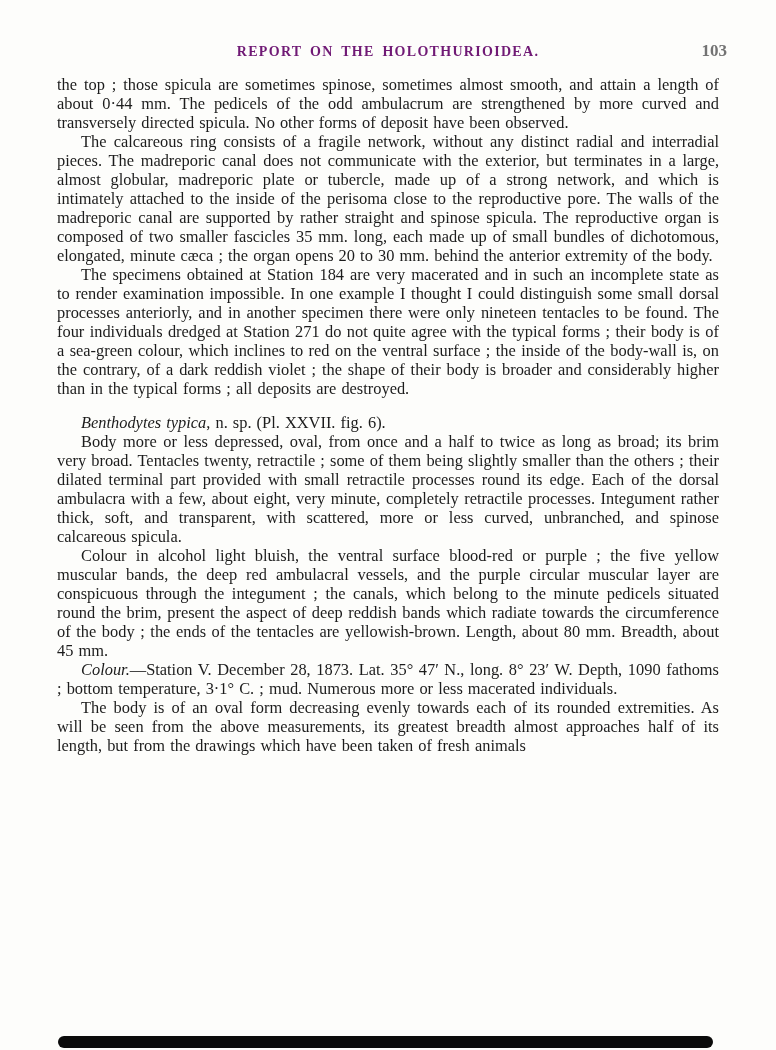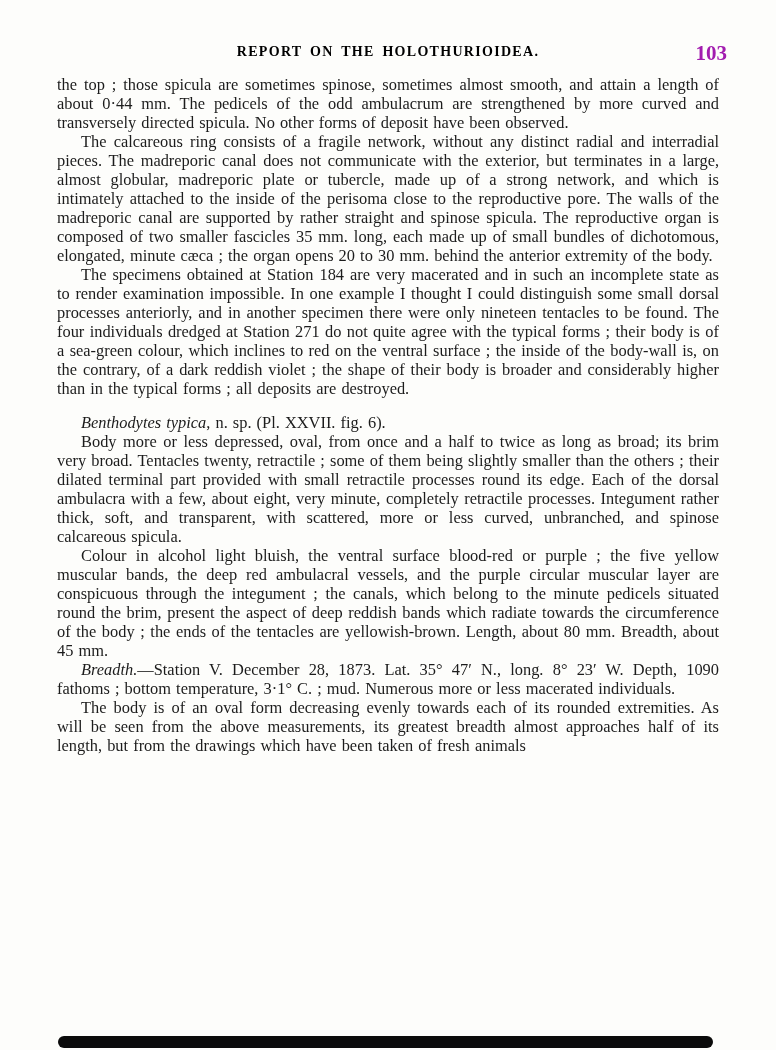--- a/index.html
+++ b/index.html
@@ -26,29 +26,29 @@
   }
   .running-title {
     position: absolute;
     left: 0;
     right: 0;
     text-align: center;
     font-size: 14px;
     font-weight: 700;
     letter-spacing: 1.3px;
     word-spacing: 3px;
-    color: #000000;
+    color: #701a75;
   }
   .page-number {
     position: absolute;
     right: -8px;
     top: -3px;
-    font-size: 21px;
+    font-size: 17px;
     font-weight: 600;
-    color: #a21caf;
+    color: #737373;
   }
   .text-block {
     position: absolute;
     top: 75px;
     left: 57px;
     width: 662px;
     font-size: 16.4px;
     line-height: 19px;
     text-align: justify;
     word-spacing: 1px;
@@ -93,21 +93,21 @@
     <p class="para indent"><span>The calcareous ring consists of a fragile network, without any distinct radial and interradial pieces.  The madreporic canal does not communicate with the exterior, but terminates in a large, almost globular, madreporic plate or tubercle, made up of a strong network, and which is intimately attached to the inside of the perisoma close to the reproductive pore.  The walls of the madreporic canal are supported by rather straight and spinose spicula.  The reproductive organ is composed of two smaller fascicles 35 mm. long, each made up of small bundles of dichotomous, elongated, minute cæca ; the organ opens 20 to 30 mm. behind the anterior extremity of the body.</span></p>
 
     <p class="para indent"><span>The specimens obtained at Station 184 are very macerated and in such an incomplete state as to render examination impossible.  In one example I thought I could distinguish some small dorsal processes anteriorly, and in another specimen there were only nineteen tentacles to be found.  The four individuals dredged at Station 271 do not quite agree with the typical forms ; their body is of a sea-green colour, which inclines to red on the ventral surface ; the inside of the body-wall is, on the contrary, of a dark reddish violet ; the shape of their body is broader and considerably higher than in the typical forms ; all deposits are destroyed.</span></p>
 
     <p class="para indent spaced"><em>Benthodytes typica</em><span>, n. sp. (Pl. XXVII. fig. 6).</span></p>
 
     <p class="para indent"><span>Body more or less depressed, oval, from once and a half to twice as long as broad; its brim very broad.  Tentacles twenty, retractile ; some of them being slightly smaller than the others ; their dilated terminal part provided with small retractile processes round its edge.  Each of the dorsal ambulacra with a few, about eight, very minute, completely retractile processes.  Integument rather thick, soft, and transparent, with scattered, more or less curved, unbranched, and spinose calcareous spicula.</span></p>
 
     <p class="para indent"><span>Colour in alcohol light bluish, the ventral surface blood-red or purple ; the five yellow muscular bands, the deep red ambulacral vessels, and the purple circular muscular layer are conspicuous through the integument ; the canals, which belong to the minute pedicels situated round the brim, present the aspect of deep reddish bands which radiate towards the circumference of the body ;  the ends of the tentacles are yellowish-brown.  Length, about 80 mm.   Breadth, about 45 mm.</span></p>
 
-    <p class="para indent"><em>Breadth.</em><span>—Station V.   December 28, 1873.  Lat. 35° 47′ N., long. 8° 23′ W.   Depth, 1090 fathoms ;  bottom temperature, 3·1° C. ;  mud.  Numerous more or less macerated individuals.</span></p>
+    <p class="para indent"><em>Colour.</em><span>—Station V.   December 28, 1873.  Lat. 35° 47′ N., long. 8° 23′ W.   Depth, 1090 fathoms ;  bottom temperature, 3·1° C. ;  mud.  Numerous more or less macerated individuals.</span></p>
 
     <p class="para indent"><span>The body is of an oval form decreasing evenly towards each of its rounded extremities.  As will be seen from the above measurements, its greatest breadth almost approaches half of its length, but from the drawings which have been taken of fresh animals</span></p>
 
   </main>
 
   <div class="scan-bar"></div>
 
 </div>
 
 </body></html>

